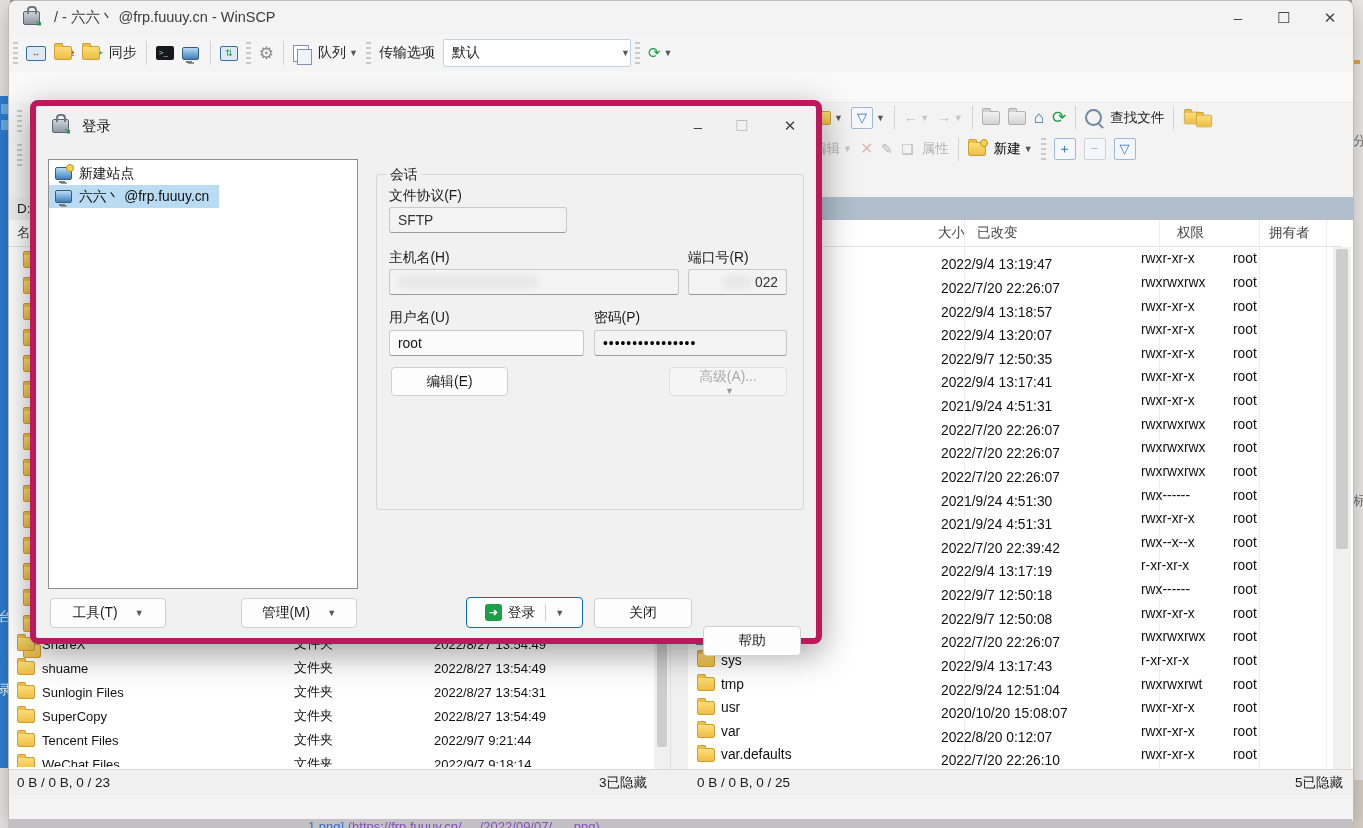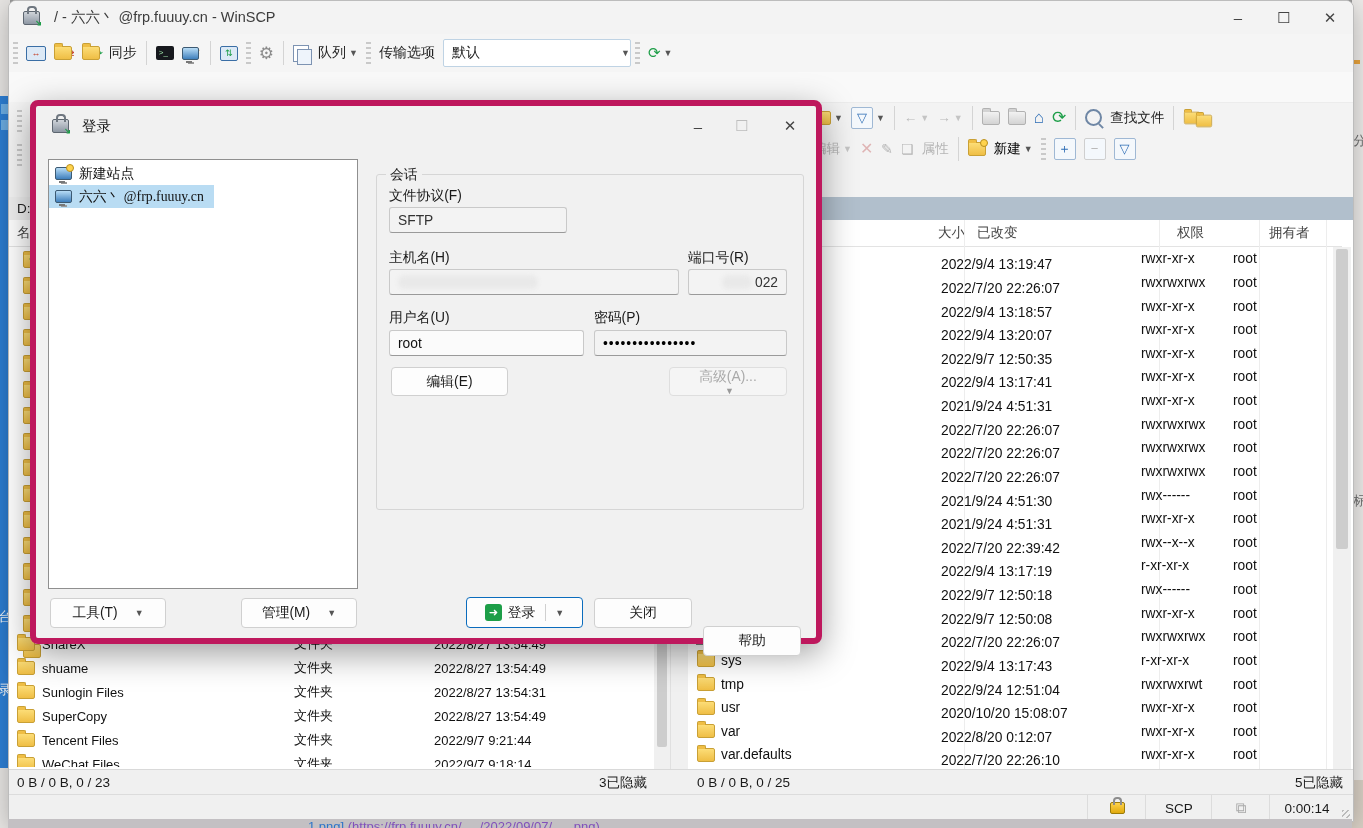--- a/index.html
+++ b/index.html
@@ -92,21 +92,21 @@
   .sb-cell{position:absolute;top:0;height:100%;display:flex;align-items:center;justify-content:center;
         border-left:1px solid #dcdcdc;}
   
   #dialog{left:30px;top:100px;width:780px;height:532px;background:#f1f1f1;border:6px solid #be185d;
         border-radius:8px;box-shadow:0 10px 34px rgba(0,0,0,.38);}
   #dlg-title{left:0;top:0;width:100%;height:40px;}
   #dlg-title-text{font-size:14.5px;color:#1a1a1a;}
   #tree{left:12px;top:53px;width:310px;height:430px;background:#fff;border:1px solid #8f8f8f;
         font-size:13.8px;color:#111;padding-top:2px;box-sizing:border-box;}
   .tree-item{height:23px;display:flex;align-items:center;gap:7px;padding-left:6px;width:max-content;
-        padding-right:10px;font-family:Liberation Serif, serif;}
+        padding-right:10px;}
   .tree-item.selected{background:#b9dcf3;}
   .grpbox{left:340px;top:68px;width:426px;height:334px;border:1px solid #d6d6d6;border-radius:3px;}
   .grp-label{left:350px;top:60px;background:#f1f1f1;padding:0 4px;font-size:13.8px;color:#1a1a1a;}
   .fld-label{font-size:13.8px;color:#1a1a1a;}
   .field{background:#fbfbfb;border:1px solid #c9c9c9;border-bottom-color:#9a9a9a;border-radius:3px;
         font-size:13.8px;color:#111;display:flex;align-items:center;padding:0 8px;box-sizing:border-box;}
   .field.dis{background:#f3f3f3;color:#333;}
   .blur-blob{height:14px;border-radius:7px;background:#e9e9e9;filter:blur(2px);}
   .btn{background:#fdfdfd;border:1px solid #d0d0d0;border-radius:4px;font-size:13.8px;color:#1a1a1a;
         display:flex;align-items:center;justify-content:center;box-sizing:border-box;}
@@ -612,35 +612,20 @@
   </div>
   <div class="abs" style="left:661px;top:219px;width:17px;height:549px;background:#f0f0f0;border-left:1px solid #e0e0e0;"></div>
 
   <div class="abs" id="statusbar">
     <span style="margin-left:8px;">0 B / 0 B,  0 / 23</span>
     <span style="position:absolute;left:590px;">3已隐藏</span>
     <span style="position:absolute;left:688px;">0 B / 0 B,  0 / 25</span>
     <span style="position:absolute;right:10px;">5已隐藏</span>
   </div>
 
-  <div class="abs" id="statusbar2">
-    <span class="sb-cell" style="left:1078px;width:58px;">
-        <span class="lock"></span>
-      </span>
-    <span class="sb-cell" style="left:1136px;width:66px;">
-        <span>SCP</span>
-      </span>
-    <span class="sb-cell" style="left:1202px;width:58px;color:#a9a9a9;font-size:15px;">
-        <span>⧉</span>
-      </span>
-    <span class="sb-cell" style="left:1260px;width:74px;">
-        <span>0:00:14</span>
-      </span>
-    <span class="abs" style="right:3px;bottom:3px;width:8px;height:8px;background:repeating-linear-gradient(135deg,#bbb 0 1.5px,transparent 1.5px 4px);"></span>
-  </div>
 </div>
 
 <div class="abs" id="dialog">
   <div class="abs row" id="dlg-title">
     <span style="margin-left:16px;" class="applock"></span>
     <span id="dlg-title-text" style="margin-left:13px;">登录</span>
     <span style="flex:1"></span>
     <span class="caption-btn" style="width:44px;">–</span>
     <span class="caption-btn" style="width:44px;color:#bdbdbd;">☐</span>
     <span class="caption-btn" style="width:52px;">✕</span>

